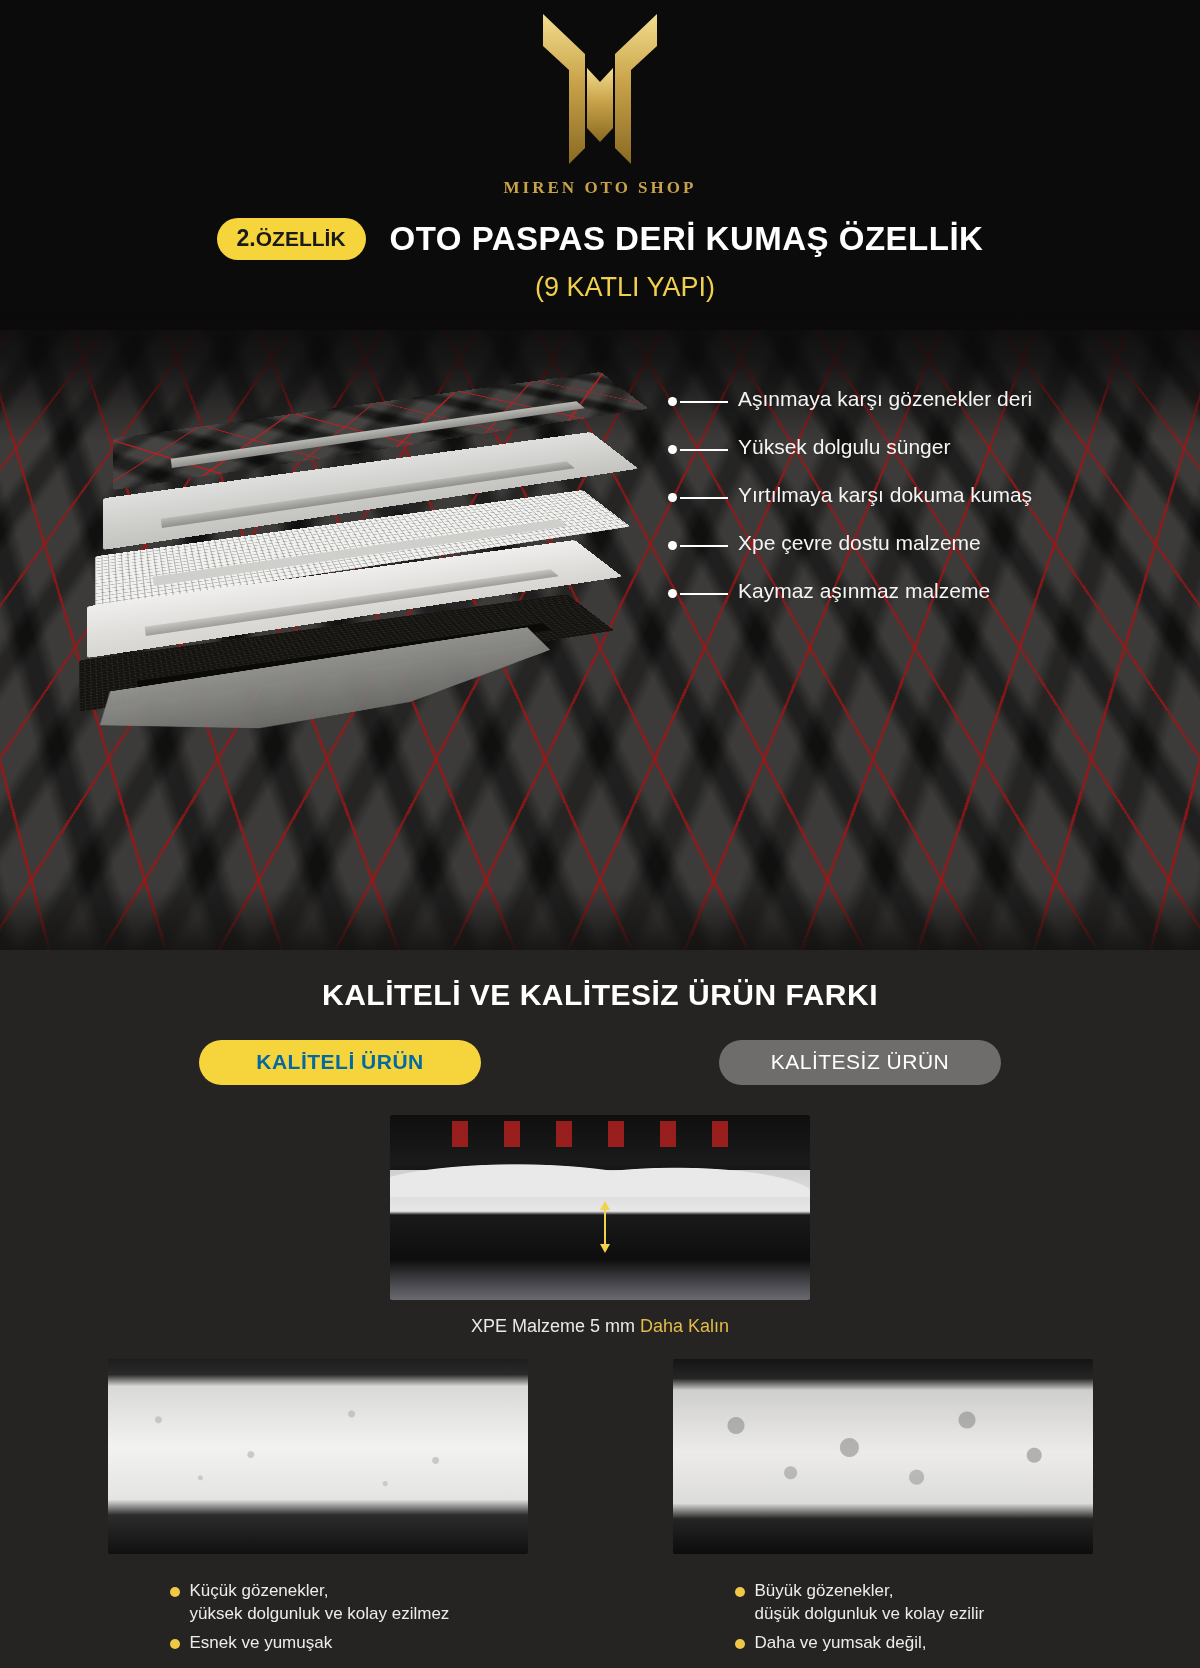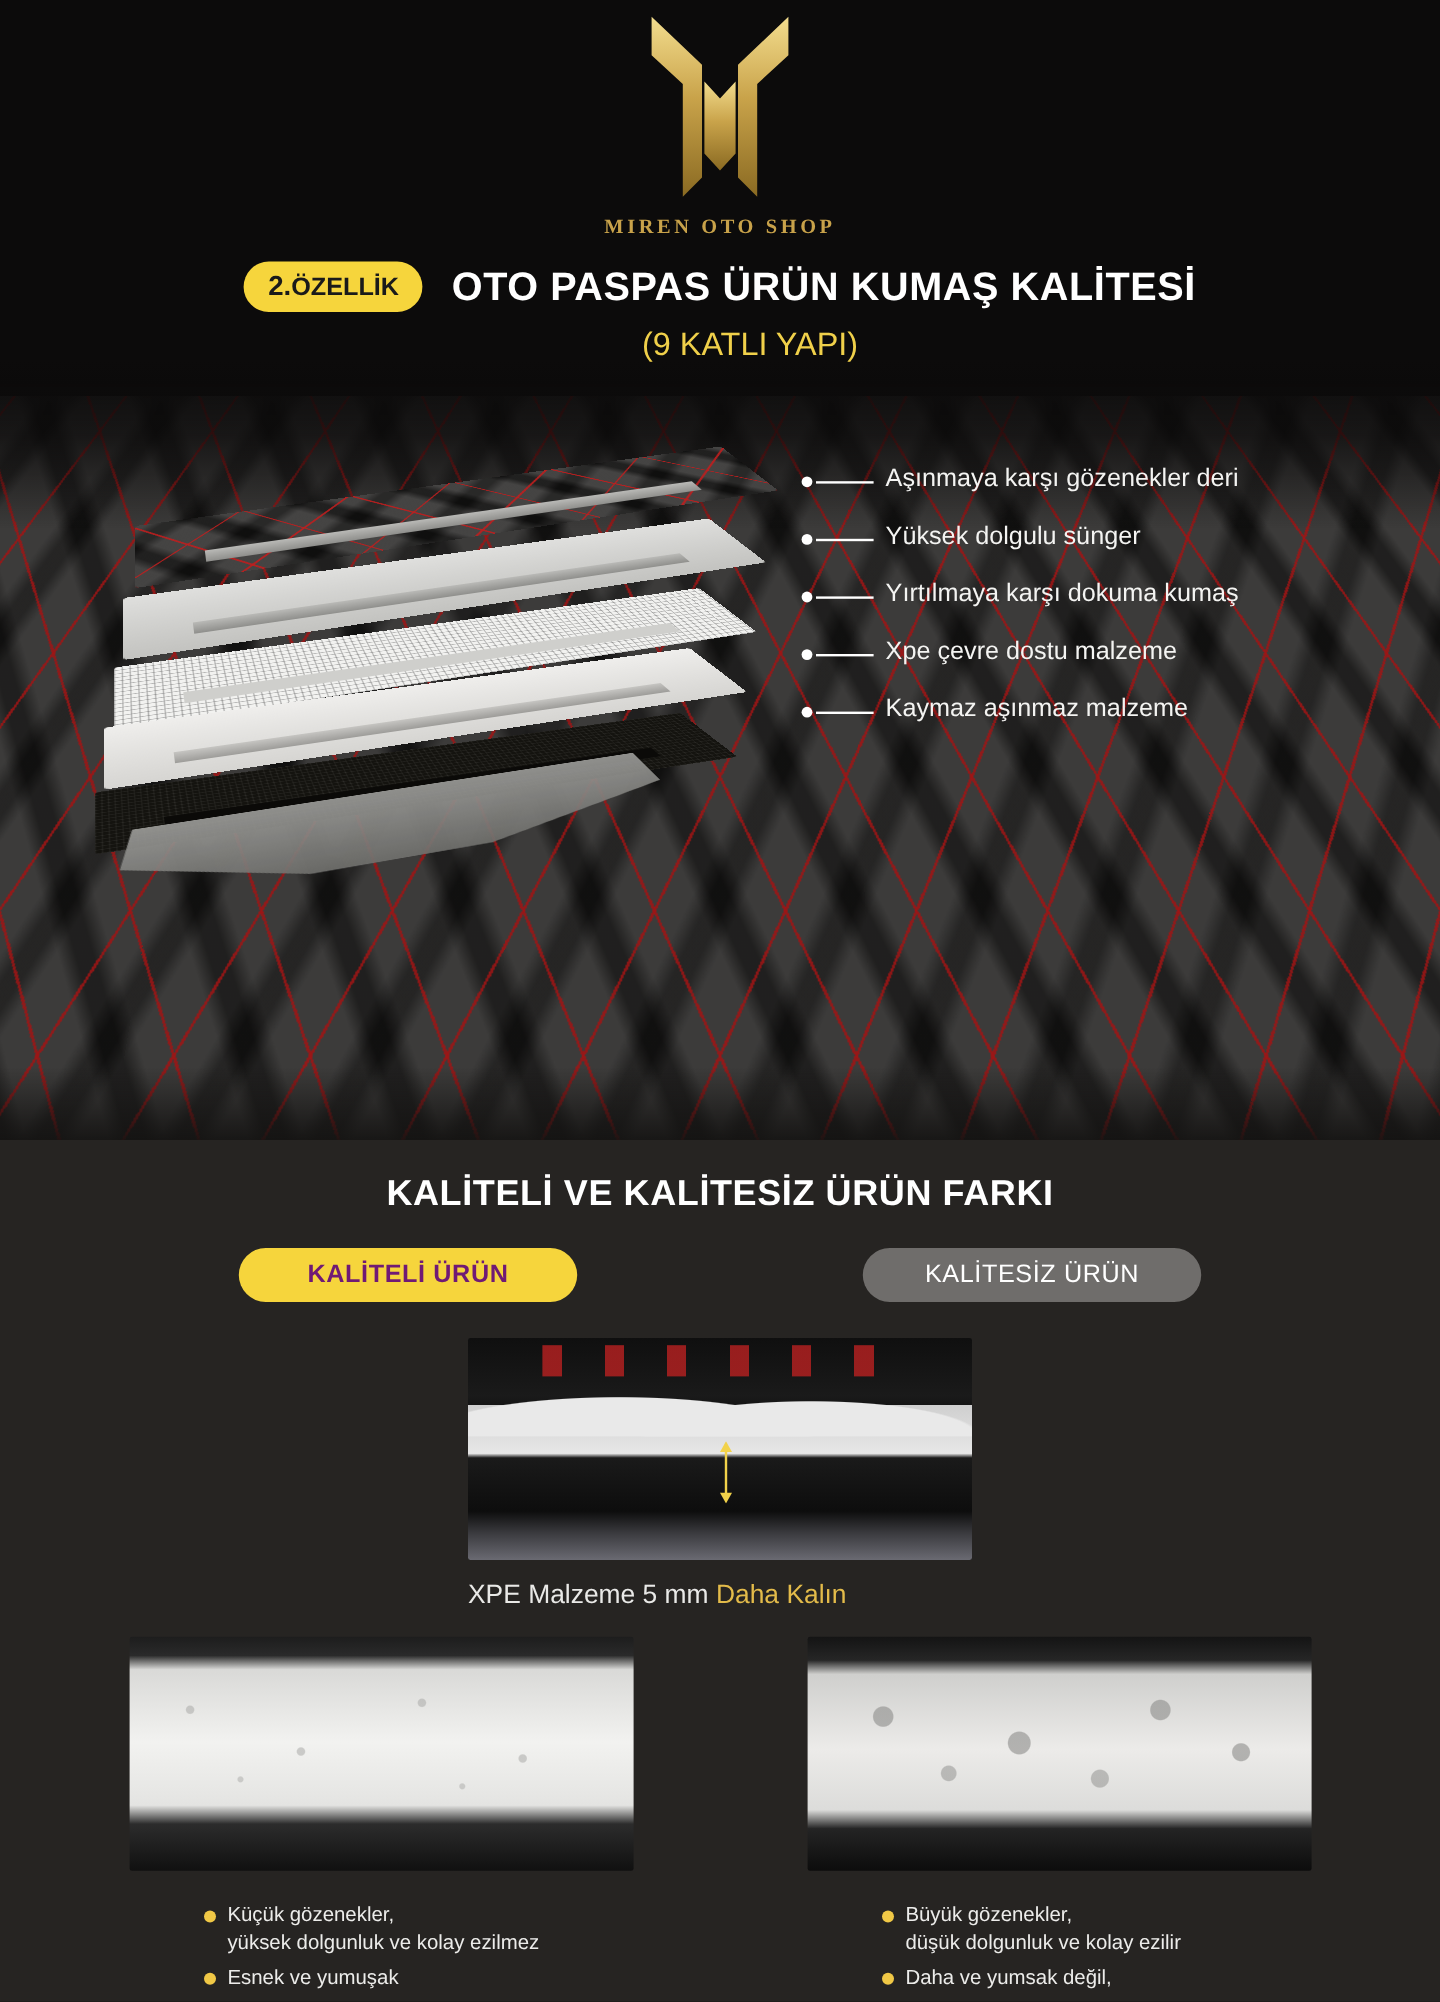--- a/index.html
+++ b/index.html
@@ -222,40 +222,41 @@
   }
   .pill {
     width: 282px;
     text-align: center;
     border-radius: 24px;
     padding: 10px 0 11px;
     font-size: 21px;
     font-weight: bold;
     letter-spacing: 0.5px;
   }
-  .pill-good { background: #f6d53c; color: #701a75; }
+  .pill-good { background: #f6d53c; color: #0369a1; }
   .pill-bad  { background: #6f6d6b; color: #ffffff; font-weight: normal; }
 
   .photo-row {
     display: flex;
     justify-content: center;
     gap: 145px;
     margin-top: 30px;
   }
   .photo-col { width: 420px; }
   .photo {
     width: 420px; height: 185px;
     border-radius: 2px;
     position: relative;
     overflow: hidden;
   }
   .cap {
     margin-top: 16px;
+    text-align: center;
     color: #e9e9e7;
-    font-size: 22px;
+    font-size: 18px;
   }
   .cap .hl { color: #e3bb4a; }
 
   
   .pa {
     background:
       linear-gradient(180deg,#0f0f0f 0%, #1a1a1a 26%, #151515 30%, #cfcfcf 30%, #e7e7e7 52%, #1a1a1a 54%, #0d0d0d 78%, #3b3b3f 88%, #6a6a72 100%);
   }
   .pa::before {
     content:"";
@@ -373,21 +374,21 @@
           <path d="M62 60 L75 74 L88 60 L88 120 L75 134 L62 120 Z" fill="url(#gold)"></path>
         </svg>
       </span>
       <div class="logo-text">MIREN OTO SHOP</div>
     </div>
 
     <div class="headline-row">
       <div class="badge-feature">
         <span class="num">2.</span><span class="sub">ÖZELLİK</span>
       </div>
-      <div class="headline">OTO PASPAS ÜRÜN KUMAŞ  KALİTESİ</div>
+      <div class="headline">OTO PASPAS DERİ KUMAŞ  ÖZELLİK</div>
     </div>
     <div class="sub-headline">(9 KATLI YAPI)</div>
 
     <div class="stack">
       <div class="layer" style="left:40px; top:0;">
         <div class="top leather-top"></div>
         <div class="edge foam-edge"></div>
       </div>
       <div class="layer" style="left:30px; top:60px;">
         <div class="top foam"></div>

